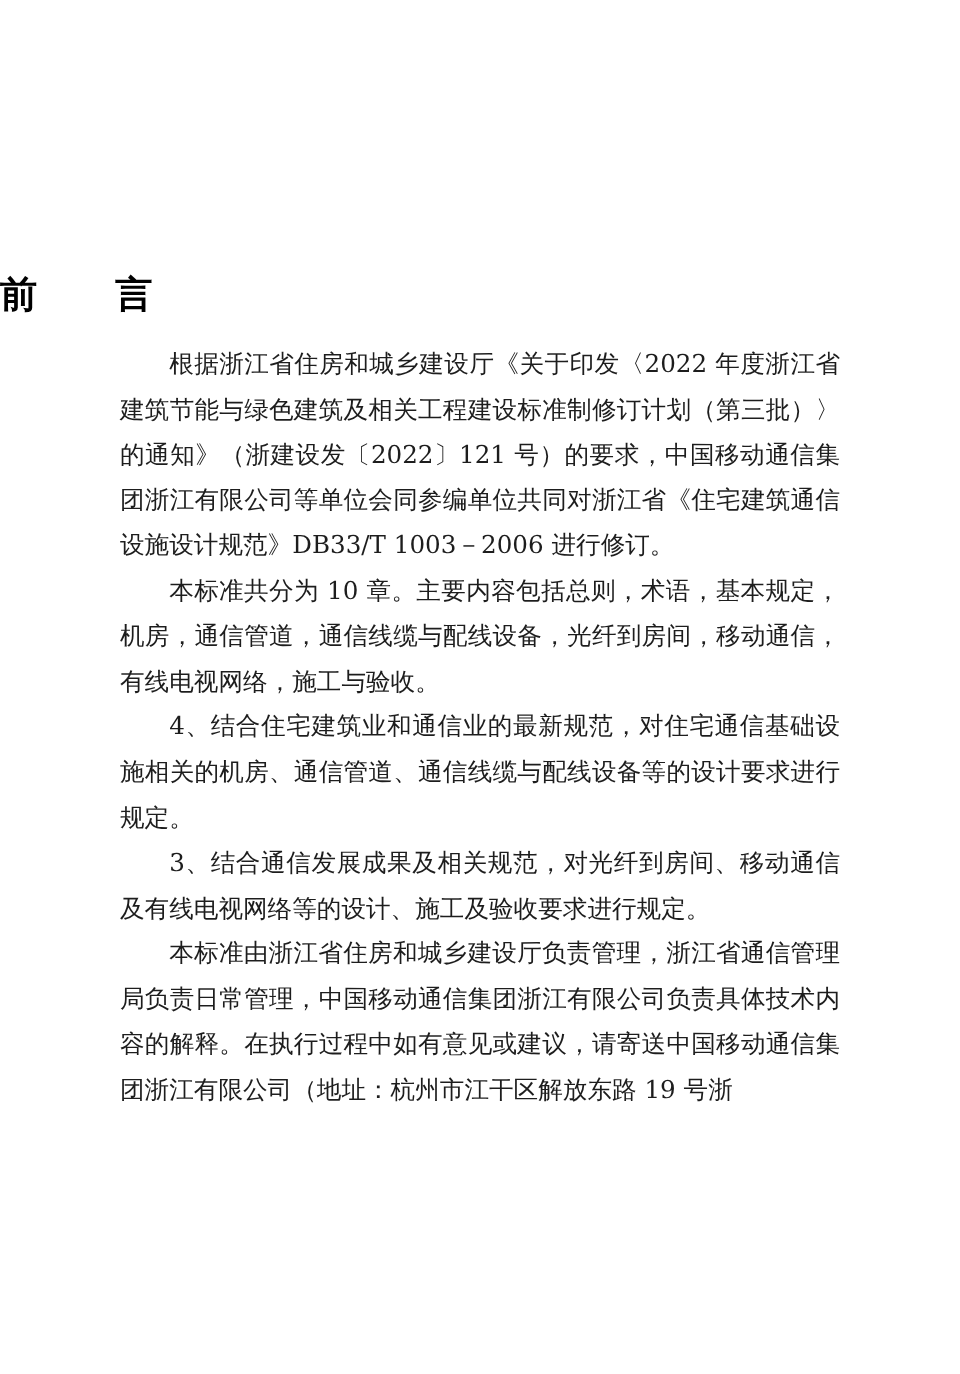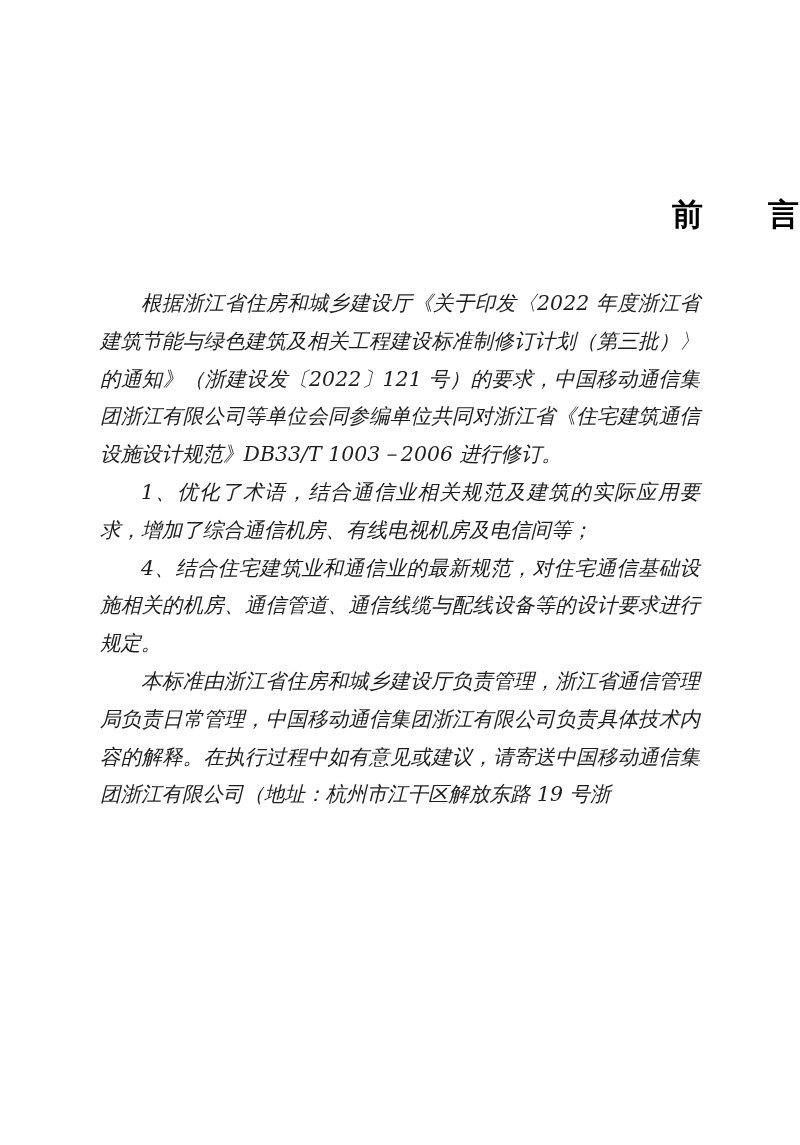--- a/index.html
+++ b/index.html
@@ -20,25 +20,25 @@
   .page {
     position: relative;
     width: 800px;
     height: 1145px;
     box-sizing: border-box;
   }
 
   
   .page-title {
     position: absolute;
-    top: 176px;
+    top: 205px;
     left: 0;
     width: 800px;
-    text-align: right;
-    font-family: Liberation Mono, monospace;
+    text-align: left;
+    font-family: Liberation Serif, serif;
     font-weight: bold;
     font-size: 31px;
     line-height: 40px;
     letter-spacing: 1px;
     color: #000000;
     white-space: pre;
   }
 
   
   .body-block {
@@ -53,35 +53,35 @@
     padding: 0;
     font-size: 20.5px;
     line-height: 37.8px;
     text-align: justify;
     text-justify: inter-character;
     text-indent: 41px;
     color: #1d1d1d;
     font-family: "DejaVu Serif", "Liberation Serif", serif;
     word-break: break-all;
     letter-spacing: 0;
-    font-style: italic;
   }
 
   
   .body-block .para:last-child {
     margin-bottom: 0;
   }
 </style>
 </head>
 <body>
 
 <div class="page">
 
   <h1 class="page-title">前　　言</h1>
 
   <div class="body-block">
     <p class="para">根据浙江省住房和城乡建设厅《关于印发〈2022 年度浙江省建筑节能与绿色建筑及相关工程建设标准制修订计划（第三批）〉的通知》（浙建设发〔2022〕121 号）的要求，中国移动通信集团浙江有限公司等单位会同参编单位共同对浙江省《住宅建筑通信设施设计规范》DB33/T 1003－2006 进行修订。</p>
-    <p class="para">1、优化了术语，结合通信业相关规范及建筑的实际应用要求，增加了综合通信机房、有线电视机房及电信间等；</p>
+    <p class="para">本标准共分为 10 章。主要内容包括总则，术语，基本规定，机房，通信管道，通信线缆与配线设备，光纤到房间，移动通信，有线电视网络，施工与验收。</p>
     <p class="para">4、结合住宅建筑业和通信业的最新规范，对住宅通信基础设施相关的机房、通信管道、通信线缆与配线设备等的设计要求进行规定。</p>
+    <p class="para">3、结合通信发展成果及相关规范，对光纤到房间、移动通信及有线电视网络等的设计、施工及验收要求进行规定。</p>
     <p class="para">本标准由浙江省住房和城乡建设厅负责管理，浙江省通信管理局负责日常管理，中国移动通信集团浙江有限公司负责具体技术内容的解释。在执行过程中如有意见或建议，请寄送中国移动通信集团浙江有限公司（地址：杭州市江干区解放东路 19 号浙</p>
   </div>
 
 </div>
 
 </body></html>

